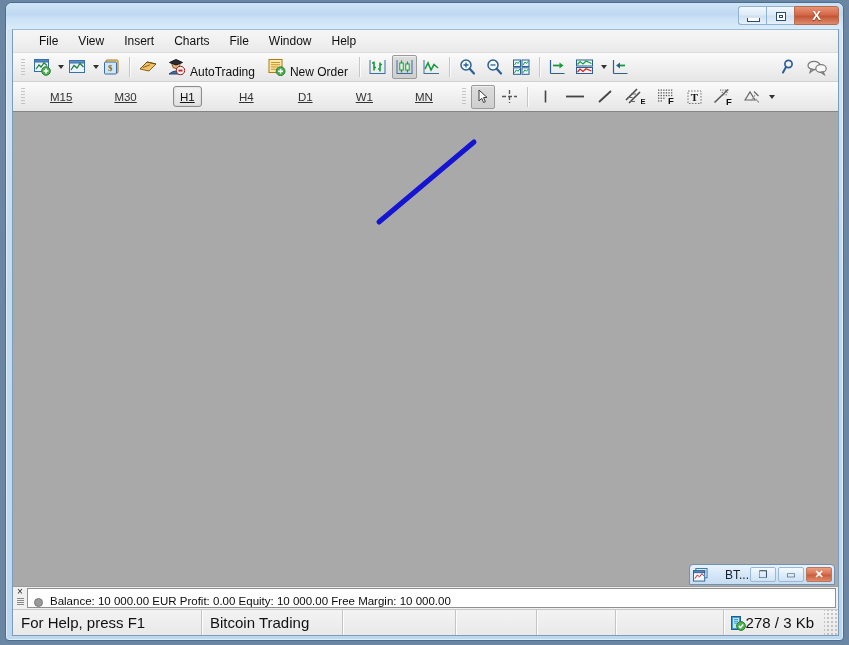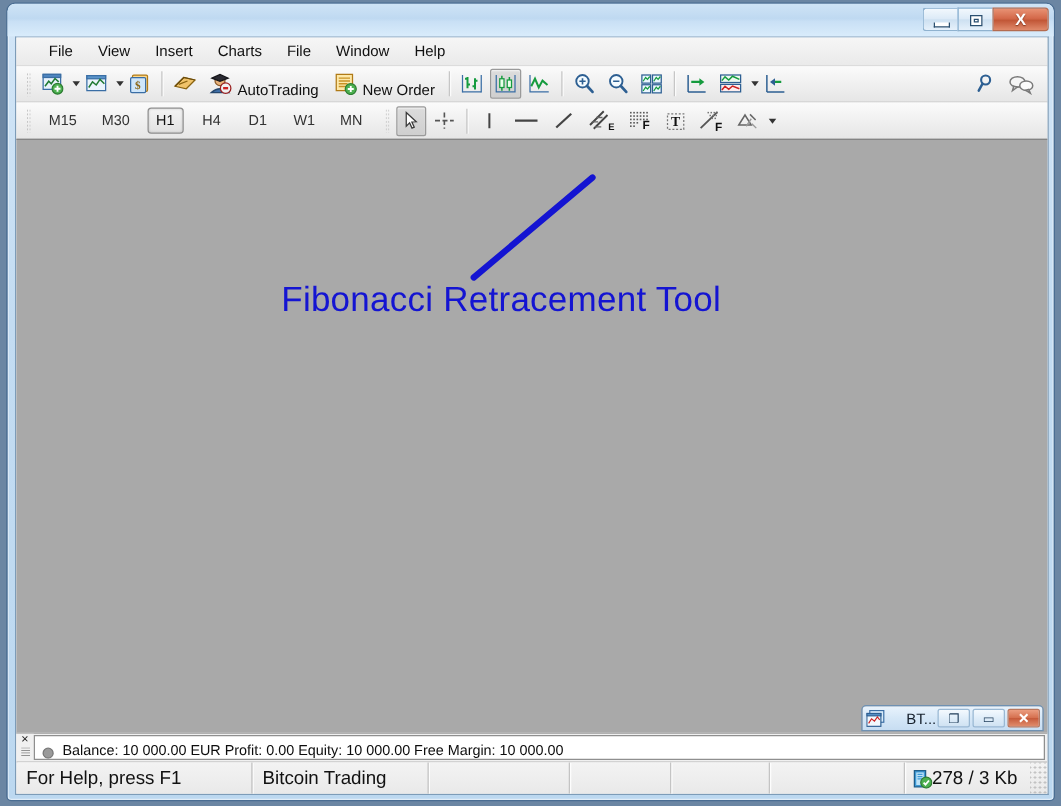--- a/index.html
+++ b/index.html
@@ -176,23 +176,24 @@
   }
   .tf-btn {
     font-size: 11.5px;
     color: #333;
     height: 21px;
     min-width: 29px;
     box-sizing: border-box;
     display: flex; align-items: center; justify-content: center;
     border: 1px solid transparent;
     border-radius: 3px;
-    margin: 0 4px;
+    margin: 0 15px;
     padding: 0 5px;
     cursor: default;
+    text-decoration: underline;
   }
   .tf-btn.active {
     border: 1px solid #8c8c8c;
     background: linear-gradient(to bottom, #f4f4f4 0%, #e2e2e2 100%);
     color: #111;
     box-shadow: 0 0 2px rgba(0,0,0,.18) inset;
   }
   .tb-spacer { flex: 1; }
 
   
@@ -660,21 +661,20 @@
         </div>
         <div class="caret"></div>
       </div>
 
       <div class="hl-ring" style="left:445px; top:82px; width:37px; height:35px;"></div>
 
       <div class="mdi">
         <svg class="annot-svg" width="827" height="480">
           <path d="M366 110 L461 30" stroke="#1414d2" stroke-width="5" fill="none" stroke-linecap="round"></path>
         </svg>
-        <div class="annot-text" style="left:212px; top:112px;">Fibonacci Retracement Tool</div>
 
         <div class="mdi-child">
           <svg class="mc-ico" viewBox="0 0 16 15">
             <rect x="3" y="0.5" width="12" height="10" fill="#d9ecfb" stroke="#3a6ea5"></rect>
             <rect x="0.5" y="3" width="12" height="11" fill="#f2f8fd" stroke="#2d5f92"></rect>
             <rect x="0.5" y="3" width="12" height="2" fill="#5a94ca" stroke="#2d5f92"></rect>
             <polyline points="2,11.5 4.5,7.5 7,9.5 9.5,6 11.5,8.5" fill="none" stroke="#cc2222" stroke-width="1"></polyline>
           </svg>
           <span class="mc-title">BT...</span>
           <div class="mc-btn">

